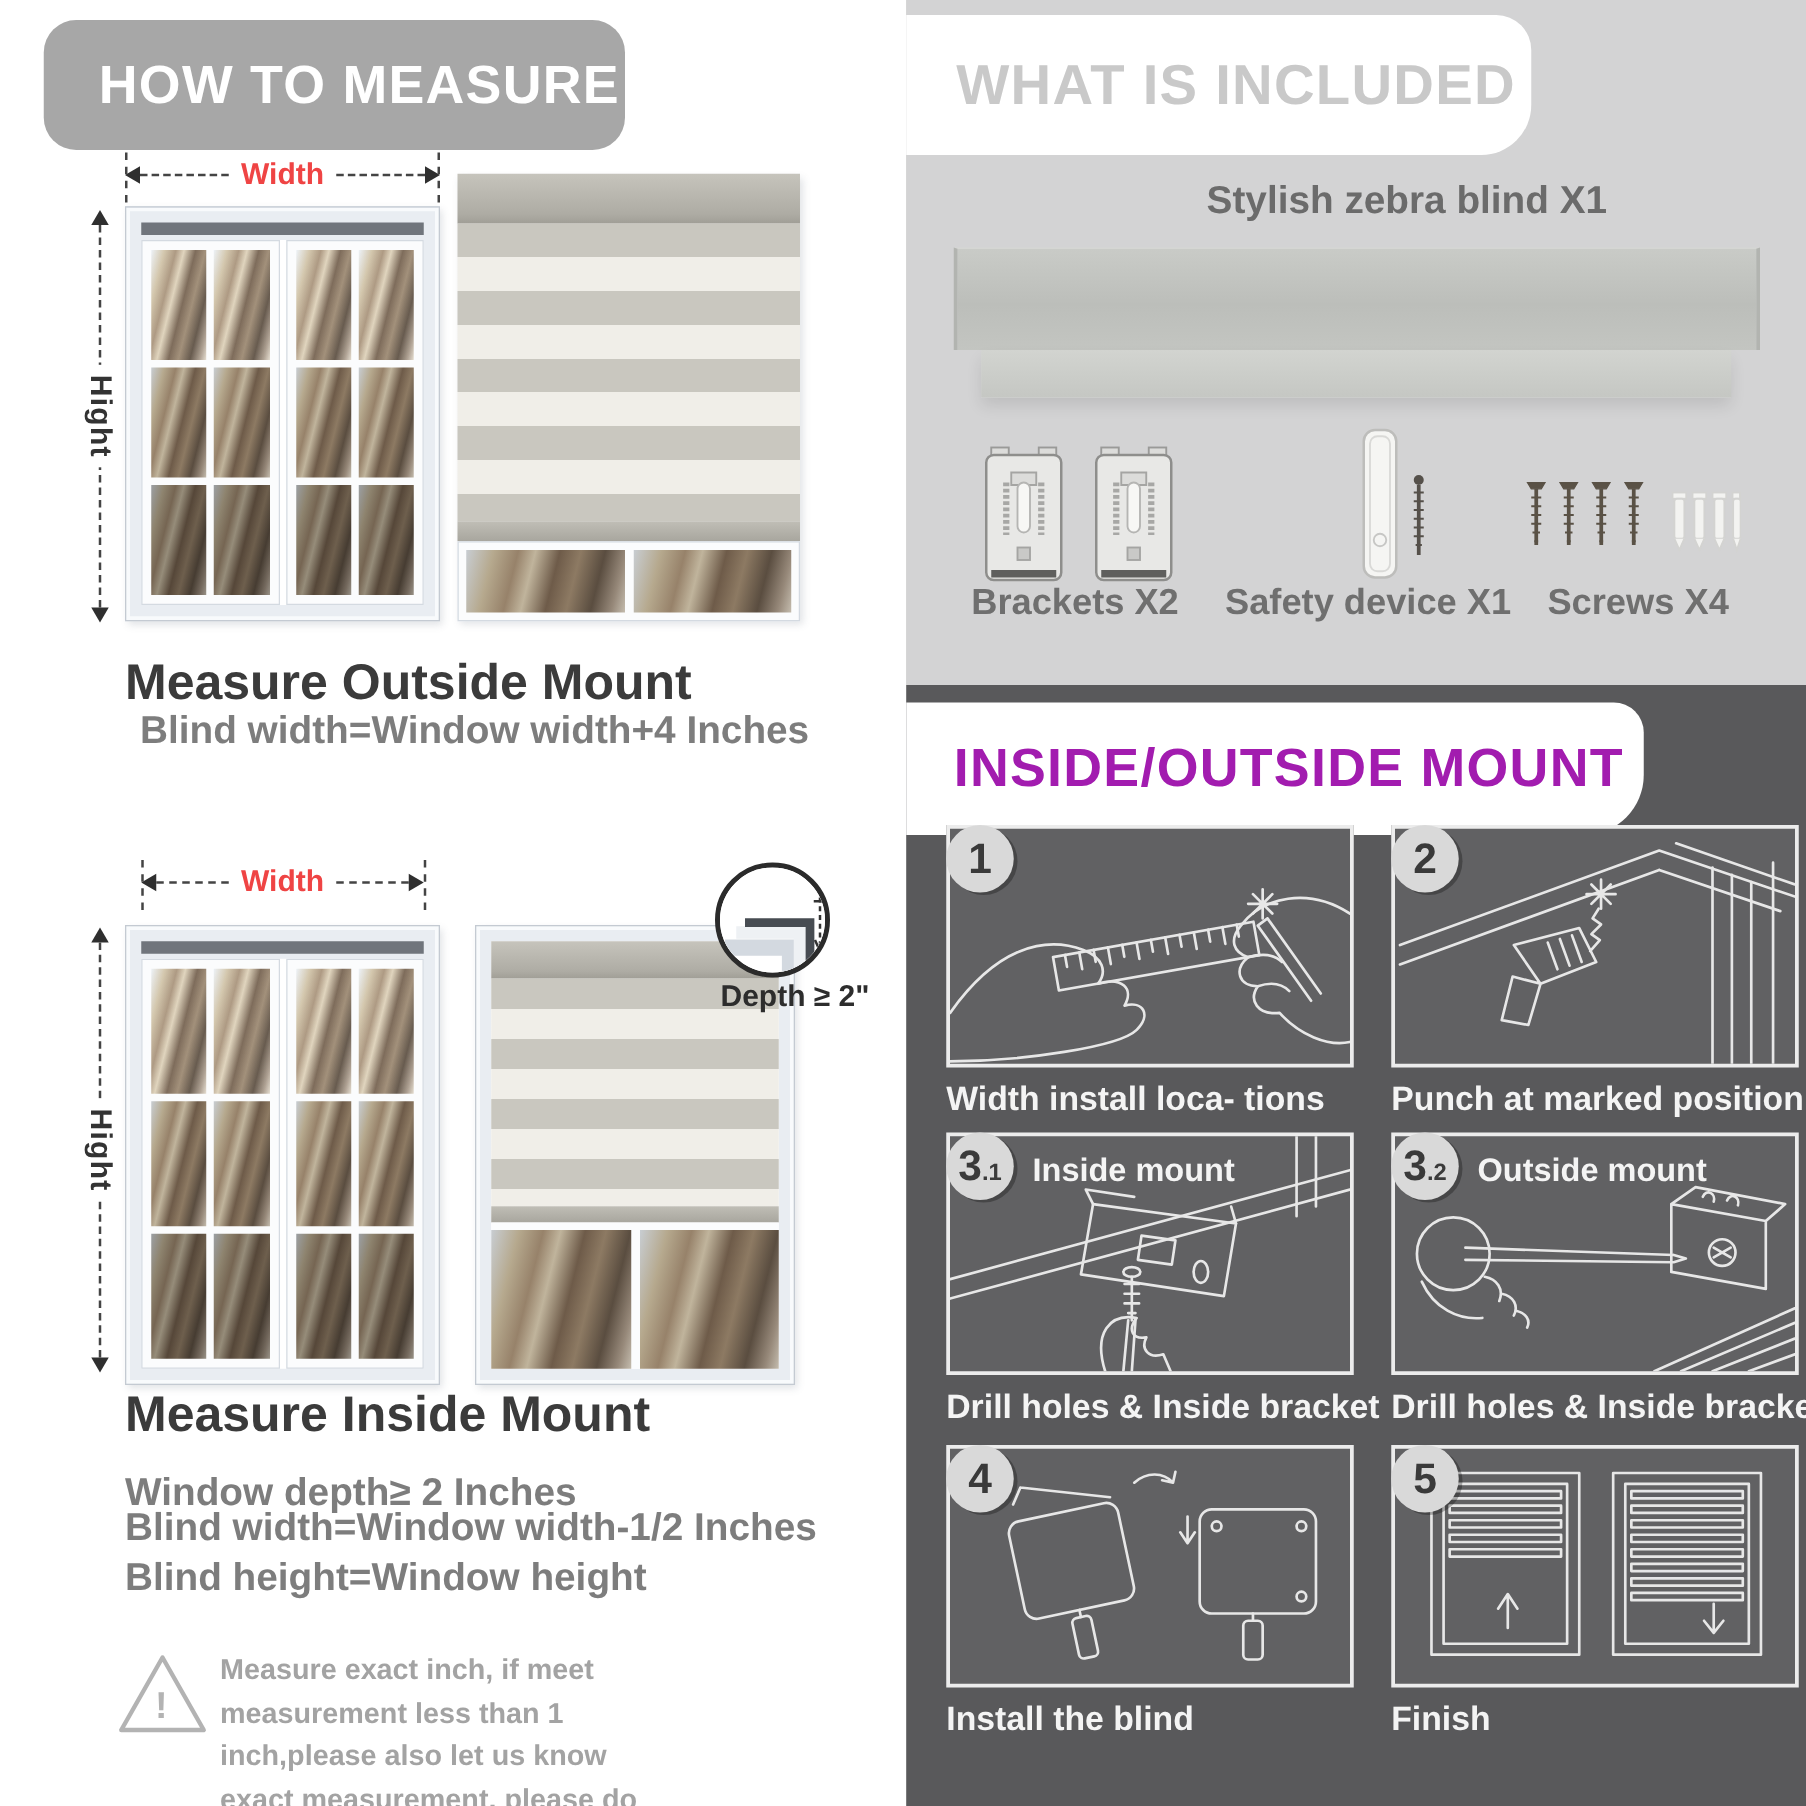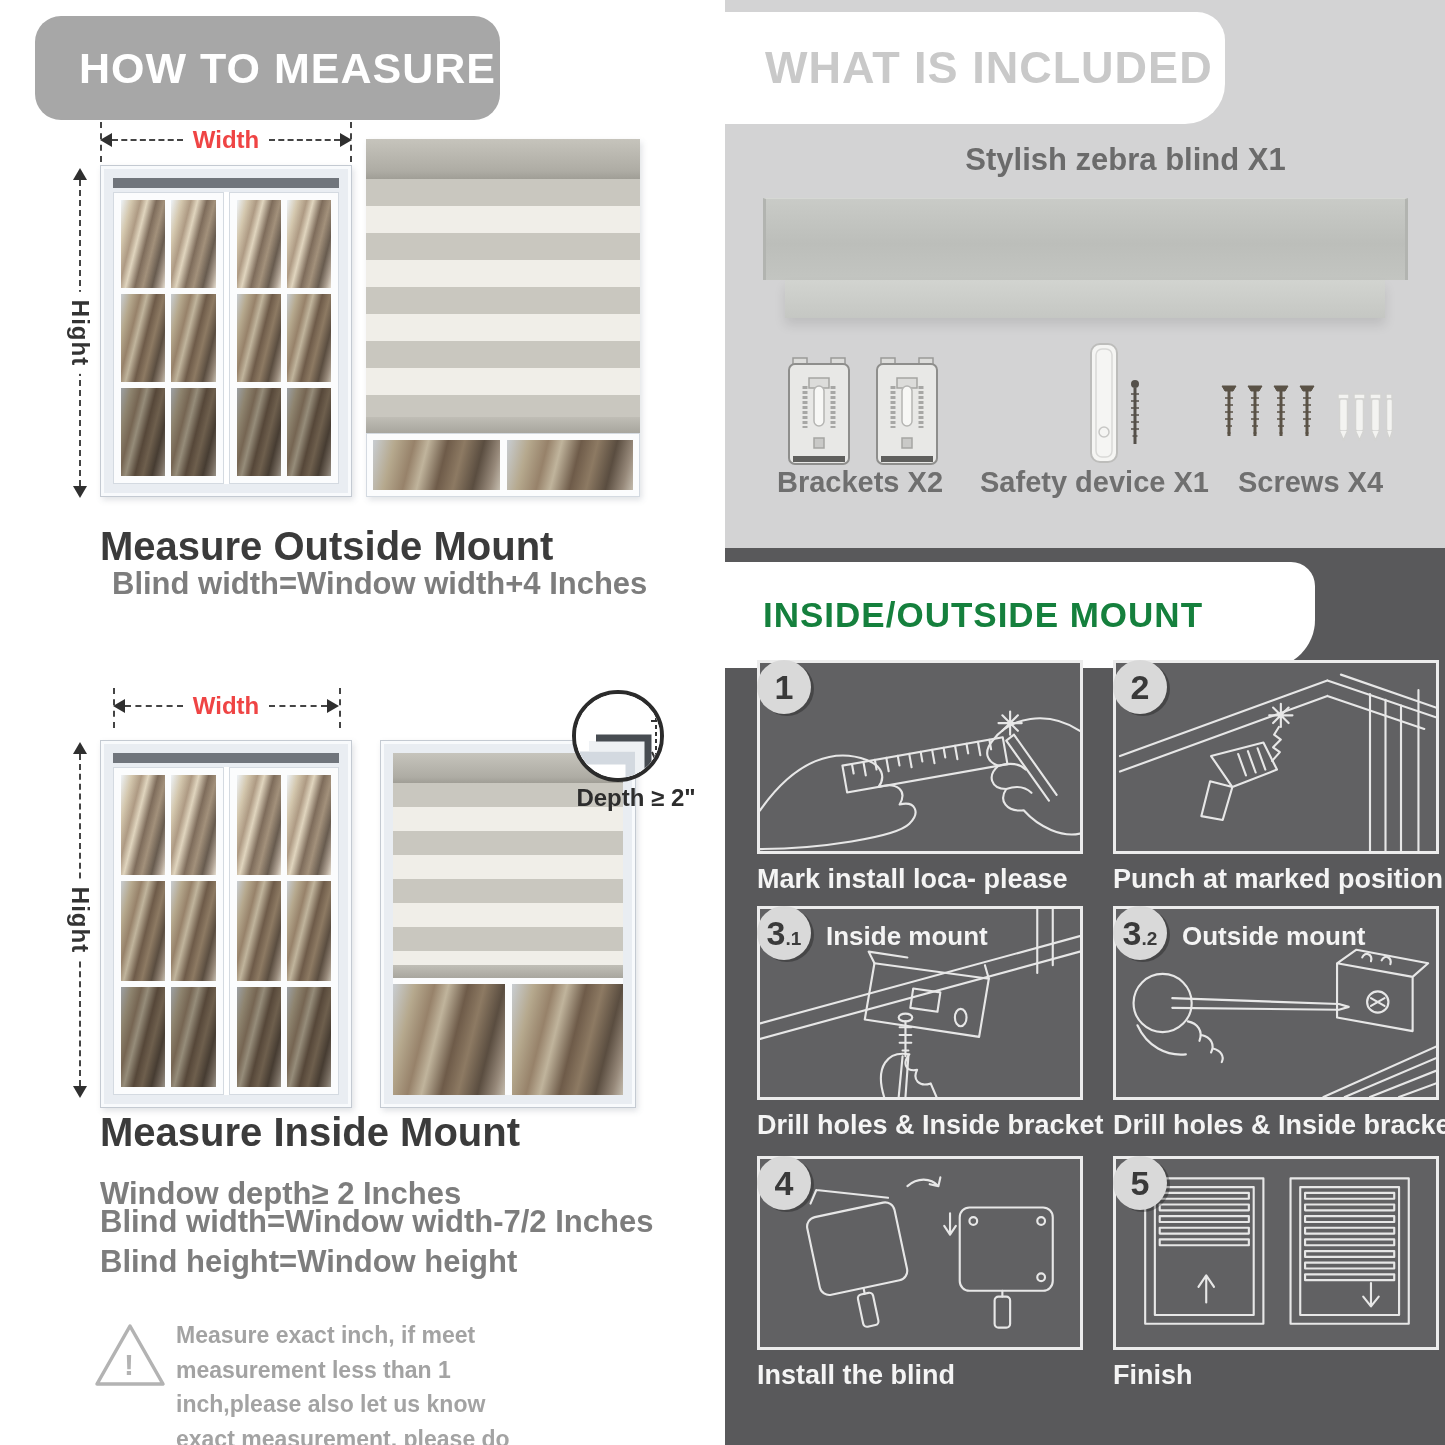--- a/index.html
+++ b/index.html
@@ -21,21 +21,21 @@
     padding-left:44px; color:#ffffff; font-size:43px; font-weight:bold; letter-spacing:1px;
   }
   .pill-included {
     position:absolute; left:0; top:12px; width:500px; height:112px;
     background:#ffffff; border-radius:0 28px 40px 0; display:flex; align-items:center;
     padding-left:40px; color:#c9c9c9; font-size:45px; font-weight:bold; letter-spacing:1px;
   }
   .pill-mount {
     position:absolute; left:0; top:14px; width:590px; height:106px;
     background:#ffffff; border-radius:0 24px 48px 0; display:flex; align-items:center;
-    padding-left:38px; color:#15803d; font-size:35px; font-weight:bold; letter-spacing:1px;
+    padding-left:38px; color:#a21caf; font-size:43px; font-weight:bold; letter-spacing:1px;
   }
 
   
   .win {
     position:absolute; background:#e9edf2; border:1px solid #c4cad2; padding:12px;
     box-shadow: inset 0 0 0 3px #f8fafc, 2px 3px 6px rgba(90,100,115,.18);
   }
   .lintel { height:10px; background:#70757c; margin-bottom:4px; }
   .sashes { display:flex; gap:5px; height:calc(100% - 14px); background:#fff; }
   .sash {
@@ -244,21 +244,21 @@
       <path d="M20 44 H72 V92" stroke="#474c52" stroke-width="7" fill="none"></path>
       <path d="M80 24 V64" stroke="#333" stroke-width="2" stroke-dasharray="4 3" fill="none"></path>
       <path d="M76 58 L80 67 L84 58" stroke="#333" stroke-width="2" fill="none"></path>
       <path d="M75 27 h10" stroke="#333" stroke-width="2" fill="none"></path>
     </svg>
   </div>
   <div class="depth-label">Depth ≥ 2"</div>
 
   <div class="measure-title" style="top:1110px;">Measure Inside Mount</div>
   <div class="formula" style="top:1164px;margin-top:12px;">Window depth≥ 2 Inches</div>
-  <div class="formula" style="top:1204px;">Blind width=Window width-7/2 Inches</div>
+  <div class="formula" style="top:1204px;">Blind width=Window width-1/2 Inches</div>
   <div class="formula" style="top:1244px;">Blind height=Window height</div>
 
   <svg class="warn-tri" viewBox="0 0 76 72">
     <path d="M38 6 L71 64 H5 Z" fill="none" stroke="#b3b3b3" stroke-width="3.5" stroke-linejoin="round"></path>
   </svg>
   <div class="warn-mark">!</div>
   <div class="warn-text">Measure exact inch, if meet measurement less than 1 inch,please also let us know exact measurement, please do not leave it</div>
 </div>
 
 <div class="col-right">
@@ -356,21 +356,21 @@
           <g transform="rotate(-10 165 105)">
             <rect x="86" y="92" width="168" height="28"></rect>
             <path d="M96 92 v10 M108 92 v14 M120 92 v10 M132 92 v14 M144 92 v10 M156 92 v14 M168 92 v10 M180 92 v14 M192 92 v10 M204 92 v14 M216 92 v10 M228 92 v14 M240 92 v10"></path>
           </g>
           <path d="M250 54 L266 70 M266 54 L250 70 M258 50 L258 74 M246 62 L270 62"></path>
           <path d="M262 74 L306 136 M254 80 L298 142 M262 74 L254 80"></path>
           <path d="M330 70 C296 48 258 56 240 80 C230 92 234 102 246 106 C234 116 238 130 254 130 C246 142 254 154 272 152 C288 170 312 180 330 176"></path>
           <path d="M246 106 C260 102 268 104 274 110 M254 130 C266 126 274 128 280 134"></path>
         </svg>
       </div>
-      <div class="caption">Mark install loca- please</div>
+      <div class="caption">Width install loca- tions</div>
     </div>
 
     <div class="step" style="left:388px; top:112px;">
       <div class="panel">
         <div class="badge">
             <span>2</span>
           </div>
         <svg class="line-art" viewBox="0 0 330 194">
           <path d="M4 96 L218 18 M218 18 L330 56 M232 12 L330 46 M4 112 L218 34 M218 34 L318 68"></path>
           <path d="M262 32 V194 M278 38 V194 M294 44 V194 M312 28 V194"></path>

